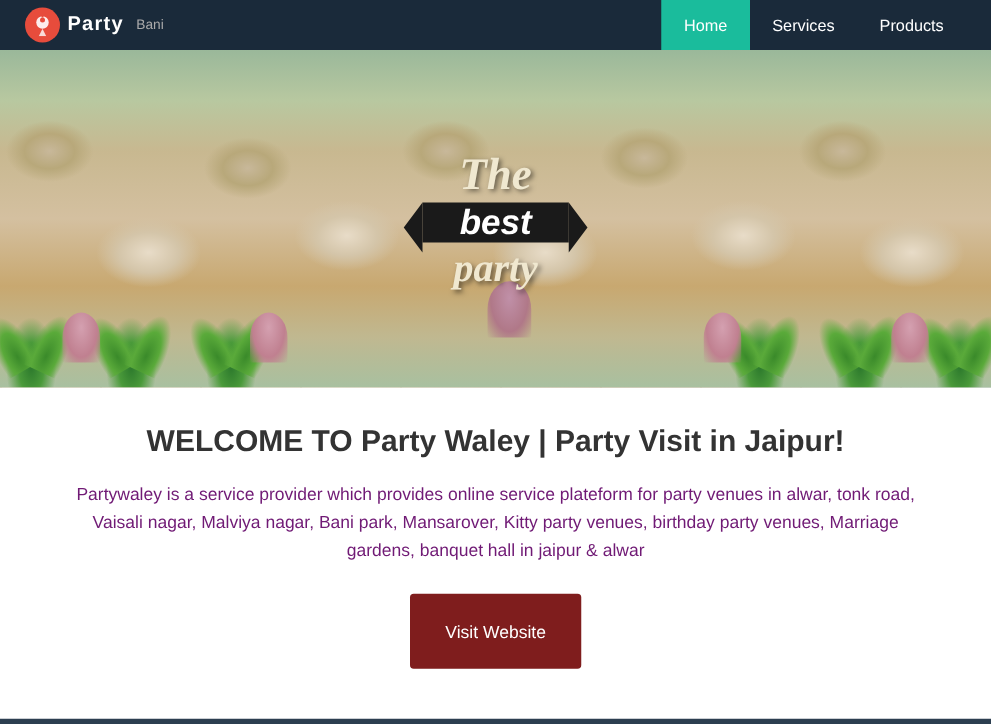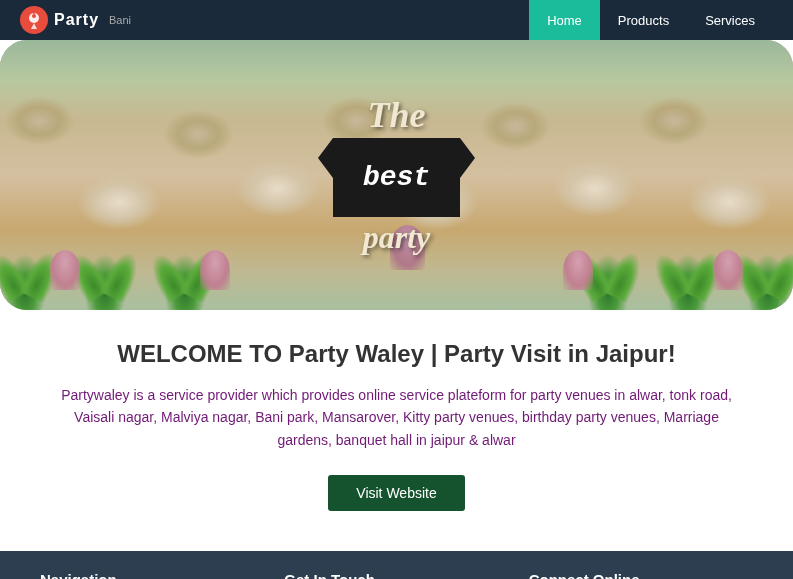--- a/index.html
+++ b/index.html
@@ -64,21 +64,20 @@
     
     .hero {
       width: 793px;
       height: 270px;
       background: linear-gradient(135deg, #8fbc8f 0%, #c8b89a 30%, #d4c5a9 50%, #b8a080 70%, #9ab09a 100%);
       position: relative;
       overflow: hidden;
       display: flex;
       align-items: center;
       justify-content: center;
-      border-radius: 27px;
     }
     .hero-bg {
       position: absolute;
       top: 0; left: 0; right: 0; bottom: 0;
       background:
         repeating-linear-gradient(
           90deg,
           rgba(139,115,85,0.3) 0px,
           rgba(139,115,85,0.3) 2px,
           transparent 2px,
@@ -153,28 +152,28 @@
       font-weight: bold;
       font-style: italic;
       color: #f0e8d0;
       text-shadow: 2px 2px 4px rgba(0,0,0,0.5);
       display: block;
       font-family: Georgia, serif;
     }
     .banner-ribbon {
       background: #1a1a1a;
       color: white;
-      padding: 24px 30px;
+      padding: 0 30px;
       font-size: 28px;
       font-weight: bold;
       font-style: italic;
       position: relative;
       display: inline-block;
       margin: 2px 0;
-      font-family: Liberation Mono, monospace;
+      font-family: Liberation Sans, sans-serif;
     }
     .banner-ribbon::before {
       content: '';
       position: absolute;
       left: -15px;
       top: 0;
       border: 20px solid transparent;
       border-right: 15px solid #1a1a1a;
       border-left: none;
     }
@@ -210,24 +209,24 @@
       margin-bottom: 16px;
     }
     .main-desc {
       font-size: 14px;
       color: #701a75;
       line-height: 1.6;
       max-width: 680px;
       margin: 0 auto 24px;
     }
     .visit-btn {
-      background-color: #14532d;
+      background-color: #7f1d1d;
       color: white;
       border: none;
-      padding: 10px 28px;
+      padding: 22px 28px;
       font-size: 14px;
       cursor: pointer;
       border-radius: 3px;
     }
 
     
     .footer {
       background-color: #2c3e50;
       color: #ccc;
       padding: 20px 0 10px;
@@ -256,22 +255,22 @@
         <polygon points="9,12 6,18 12,18" fill="white" opacity="0.8"></polygon>
         <circle cx="9" cy="5" r="2" fill="#e74c3c"></circle>
         <line x1="9" y1="3" x2="9" y2="1" stroke="#e74c3c" stroke-width="1.5"></line>
       </svg>
     </div>
     <span class="navbar-title">Party</span>
     <span class="navbar-subtitle">Bani</span>
   </div>
   <div class="navbar-nav">
     <a class="nav-item active">Home</a>
+    <a class="nav-item">Services</a>
     <a class="nav-item">Products</a>
-    <a class="nav-item">Services</a>
   </div>
 </nav>
 
 <div class="hero">
   <div class="hero-bg"></div>
   <div class="hero-tables"></div>
 
   <div class="hero-plants">
     <div class="plant" style="left:0px; bottom:0"></div>
     <div class="plant" style="left:80px; bottom:0"></div>

